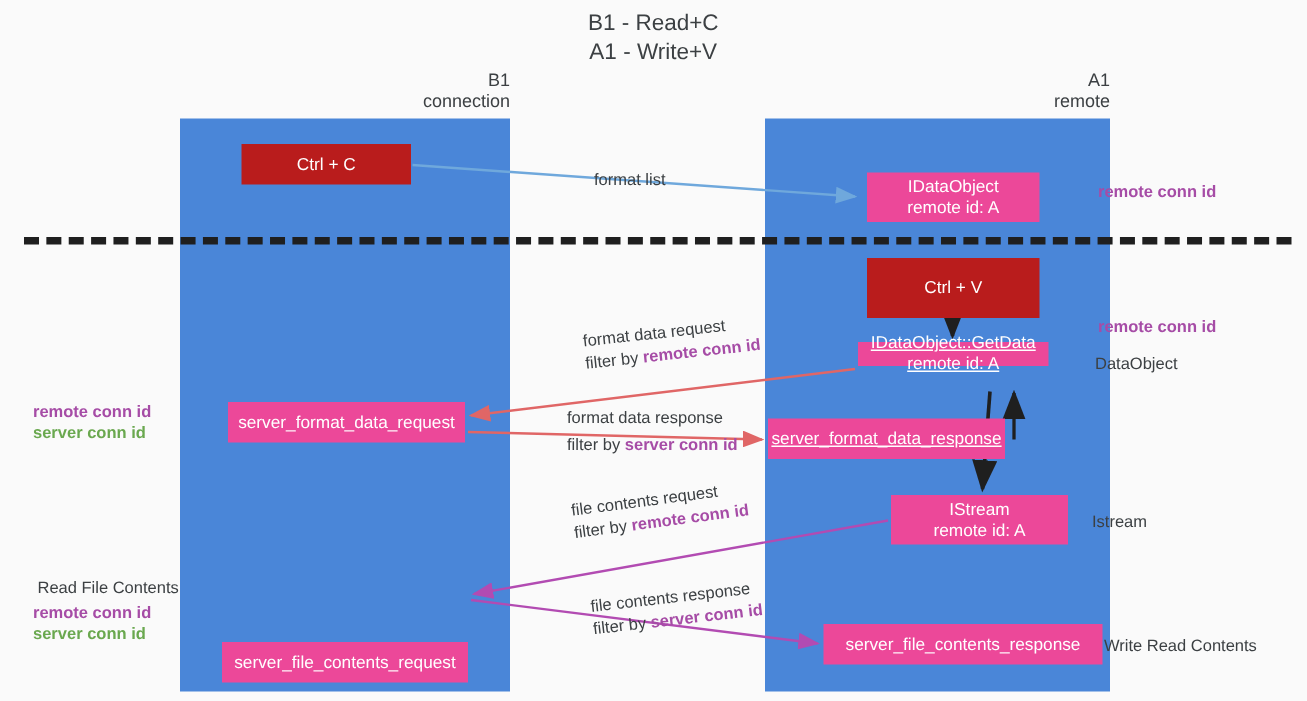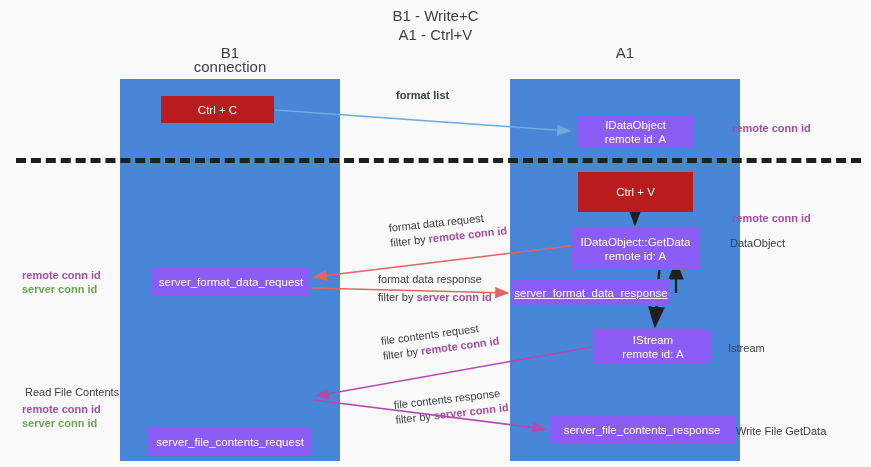--- a/index.html
+++ b/index.html
@@ -19,21 +19,21 @@
   #diagram-title{
     left:0;top:6px;width:871px;
     text-align:center;
     font-size:15px;line-height:19px;
     color:#3c4043;
   }
   #diagram-title div{white-space:pre;}
 
   
   .lane-header{
-    text-align:center;font-size:15px;line-height:14px;color:#3c4043;
+    text-align:right;font-size:12px;line-height:14px;color:#3c4043;
   }
   #lane-header-b1{left:120px;top:46px;width:220px;}
   #lane-header-a1{left:510px;top:46px;width:230px;}
 
   
   .lane{background:#4a86d8;}
   #lane-b1{left:120px;top:79px;width:220px;height:382px;}
   #lane-a1{left:510px;top:79px;width:230px;height:382px;}
 
   
@@ -41,26 +41,26 @@
     box-sizing:border-box;
     display:flex;flex-direction:column;
     align-items:center;justify-content:center;
     color:#ffffff;
     font-size:11.5px;line-height:14px;
     text-align:center;
     white-space:pre-line;
   }
   .node.green{background:#b91c1c;}
   .node.orange{background:#fbb martial;}
-  .node.orange{background:#8b5cf6;}
+  .node.orange{background:#ec4899;}
 
   #node-ctrl-c{left:161px;top:96px;width:113px;height:27px;}
   #node-idataobject{left:578px;top:115px;width:115px;height:33px;}
   #node-ctrl-v{left:578px;top:172px;width:115px;height:40px;}
-  #node-getdata{left:572px;top:228px;width:127px;height:42px;}
+  #node-getdata{left:572px;top:228px;width:127px;height:16px;text-decoration:underline;}
   #node-server-format-data-request{left:152px;top:268px;width:158px;height:27px;}
   #node-server-format-data-response{left:512px;top:279px;width:158px;height:27px;text-decoration:underline;}
   #node-istream{left:594px;top:330px;width:118px;height:33px;}
   #node-server-file-contents-request{left:148px;top:384px;width:164px;height:27px;margin-top:44px;}
   #node-server-file-contents-response{left:549px;top:416px;width:186px;height:27px;}
 
   
   .side-label{font-size:11px;line-height:14px;}
   .purple{color:#a64ca6;font-weight:bold;}
   .green-txt{color:#6aa84f;font-weight:bold;}
@@ -75,21 +75,21 @@
   #label-left-conn-ids{left:22px;top:268px;}
   #label-read-file-contents{left:25px;top:385px;}
   #label-left-conn-ids-2{left:22px;top:402px;}
 
   
   .edge-label{
     font-size:11px;line-height:15px;color:#3c4043;white-space:nowrap;
   }
   .edge-label .k{font-weight:bold;}
 
-  #edge-label-format-list{left:396px;top:88px;transform:rotate(0deg);font-weight:bold;}
+  #edge-label-format-list{left:396px;top:113px;transform:rotate(0deg);}
 
   #edge-label-format-data-request{
     left:388px;top:221px;transform:rotate(-6.2deg);transform-origin:left top;
   }
   #edge-label-format-data-response{
     left:378px;top:272px;transform:rotate(0deg);
   }
   #edge-label-file-contents-request{
     left:380px;top:334px;transform:rotate(-7.5deg);transform-origin:left top;
   }
@@ -104,30 +104,31 @@
   }
 
   svg#edges{position:absolute;left:0;top:0;width:871px;height:467px;pointer-events:none;}
 </style>
 </head>
 <body>
 
 <div class="canvas">
 
   <div class="abs" id="diagram-title">
-    <div>B1 - Write+C</div>
-    <div>A1 - Ctrl+V</div>
+    <div>B1 - Read+C</div>
+    <div>A1 - Write+V</div>
   </div>
 
   <div class="abs lane-header" id="lane-header-b1">
     <div>B1</div>
     <div>connection</div>
   </div>
   <div class="abs lane-header" id="lane-header-a1">
     <div>A1</div>
+    <div>remote</div>
   </div>
 
   <div class="abs lane" id="lane-b1"></div>
   <div class="abs lane" id="lane-a1"></div>
 
   <svg id="edges">
     <defs>
       <marker id="ar-blue" markerWidth="9" markerHeight="7" refX="8" refY="3.5" orient="auto">
         <polygon points="0 0, 9 3.5, 0 7" fill="#6fa8dc"></polygon>
       </marker>
@@ -221,21 +222,21 @@
 
   <div class="abs edge-label" id="edge-label-file-contents-response">
     <div>file contents response</div>
     <div><span>filter by </span><span class="k purple">server conn id</span></div>
   </div>
 
   <div class="abs side-label purple" id="label-remote-conn-id-1">remote conn id</div>
   <div class="abs side-label purple" id="label-remote-conn-id-2">remote conn id</div>
   <div class="abs side-label plain" id="label-dataobject">DataObject</div>
   <div class="abs side-label plain" id="label-istream-right">Istream</div>
-  <div class="abs side-label plain" id="label-write-file-contents">Write File GetData</div>
+  <div class="abs side-label plain" id="label-write-file-contents">Write Read Contents</div>
 
   <div class="abs side-label" id="label-left-conn-ids">
     <div class="purple">remote conn id</div>
     <div class="green-txt">server conn id</div>
   </div>
 
   <div class="abs side-label plain" id="label-read-file-contents">Read File Contents</div>
 
   <div class="abs side-label" id="label-left-conn-ids-2">
     <div class="purple">remote conn id</div>

